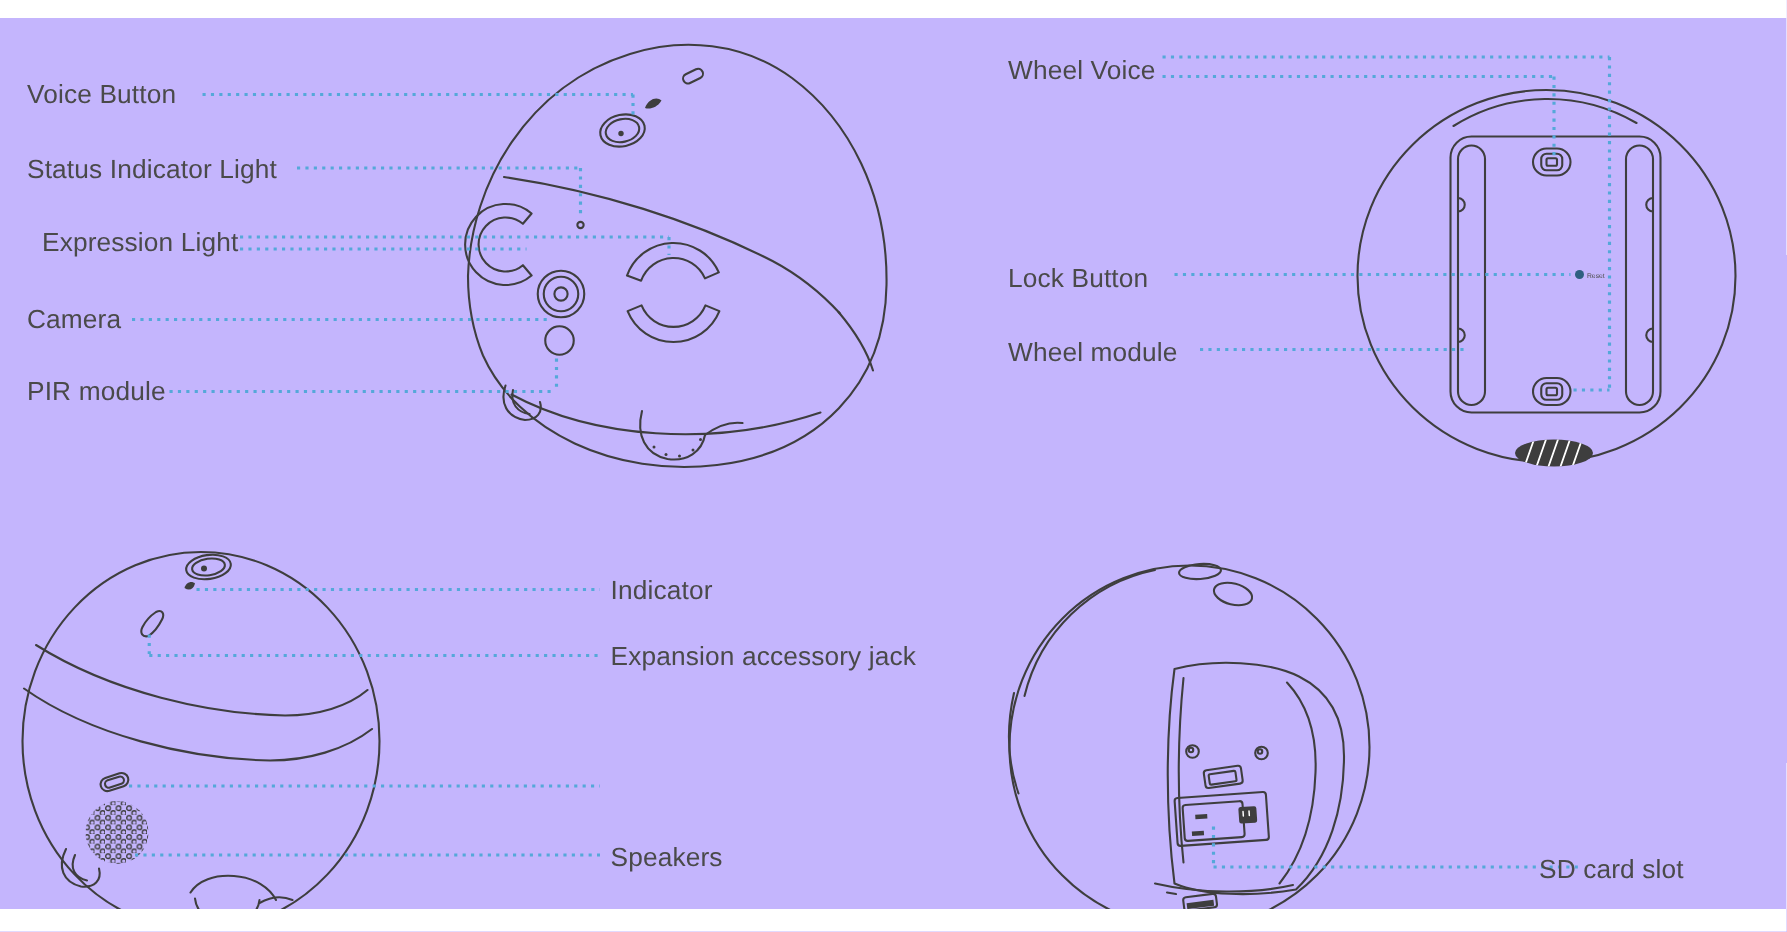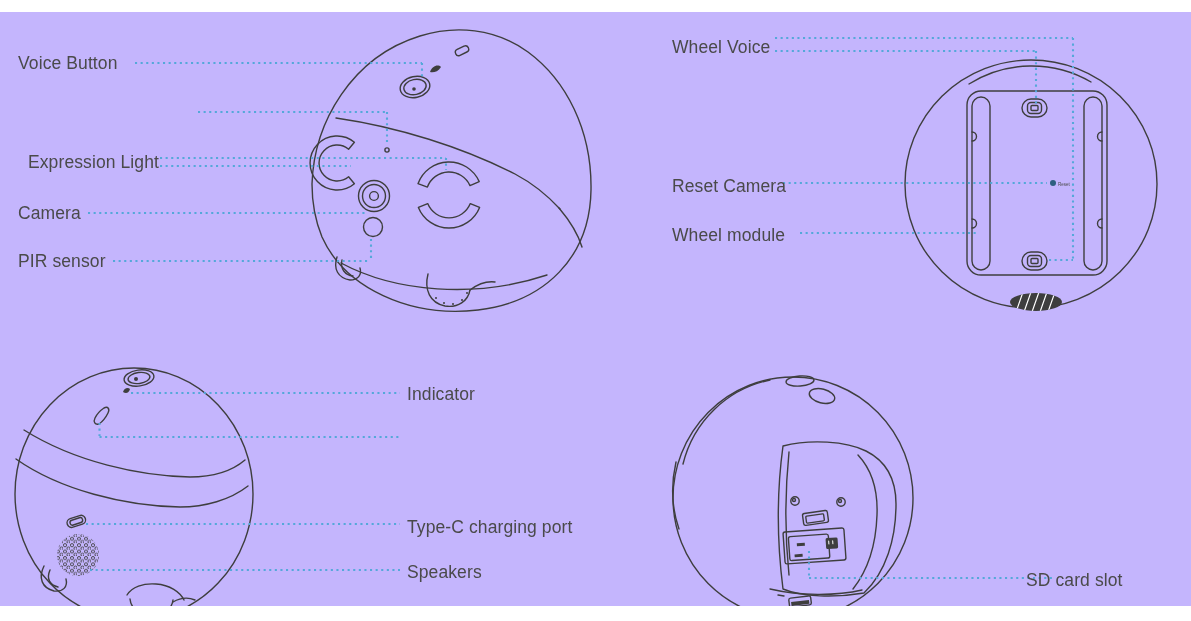--- a/index.html
+++ b/index.html
@@ -199,27 +199,28 @@
     <path d="M 800 221 H 977"></path>
     <path d="M 131 381 H 400"></path>
     <path d="M 99.5 411 V 424 M 99.5 425 H 400"></path>
     <path d="M 86 512 H 400"></path>
     <path d="M 90 558 H 400"></path>
     <path d="M 809 539 V 564 M 809 566 H 1052"></path>
   </g>
 </svg>
 
 <div class="lbl" style="left:18px;  top:51px">Voice Button</div>
+<div class="lbl" style="left:18px;  top:101px">Status Indicator Light</div>
 <div class="lbl" style="left:28px;  top:150px">Expression Light</div>
 <div class="lbl" style="left:18px;  top:201px">Camera</div>
-<div class="lbl" style="left:18px;  top:249px">PIR sensor</div>
+<div class="lbl" style="left:18px;  top:249px">PIR module</div>
 
 <div class="lbl" style="left:672px; top:35px">Wheel Voice</div>
-<div class="lbl" style="left:672px; top:174px">Reset Camera</div>
+<div class="lbl" style="left:672px; top:174px">Lock Button</div>
 <div class="lbl" style="left:672px; top:223px">Wheel module</div>
 
 <div class="lbl" style="left:407px; top:382px">Indicator</div>
-<div class="lbl" style="left:407px; top:515px">Type-C charging port</div>
+<div class="lbl" style="left:407px; top:426px">Expansion accessory jack</div>
 <div class="lbl" style="left:407px; top:560px">Speakers</div>
 
 <div class="lbl" style="left:1026px;top:568px">SD card slot</div>
 
 </div>
 
 </body></html>

